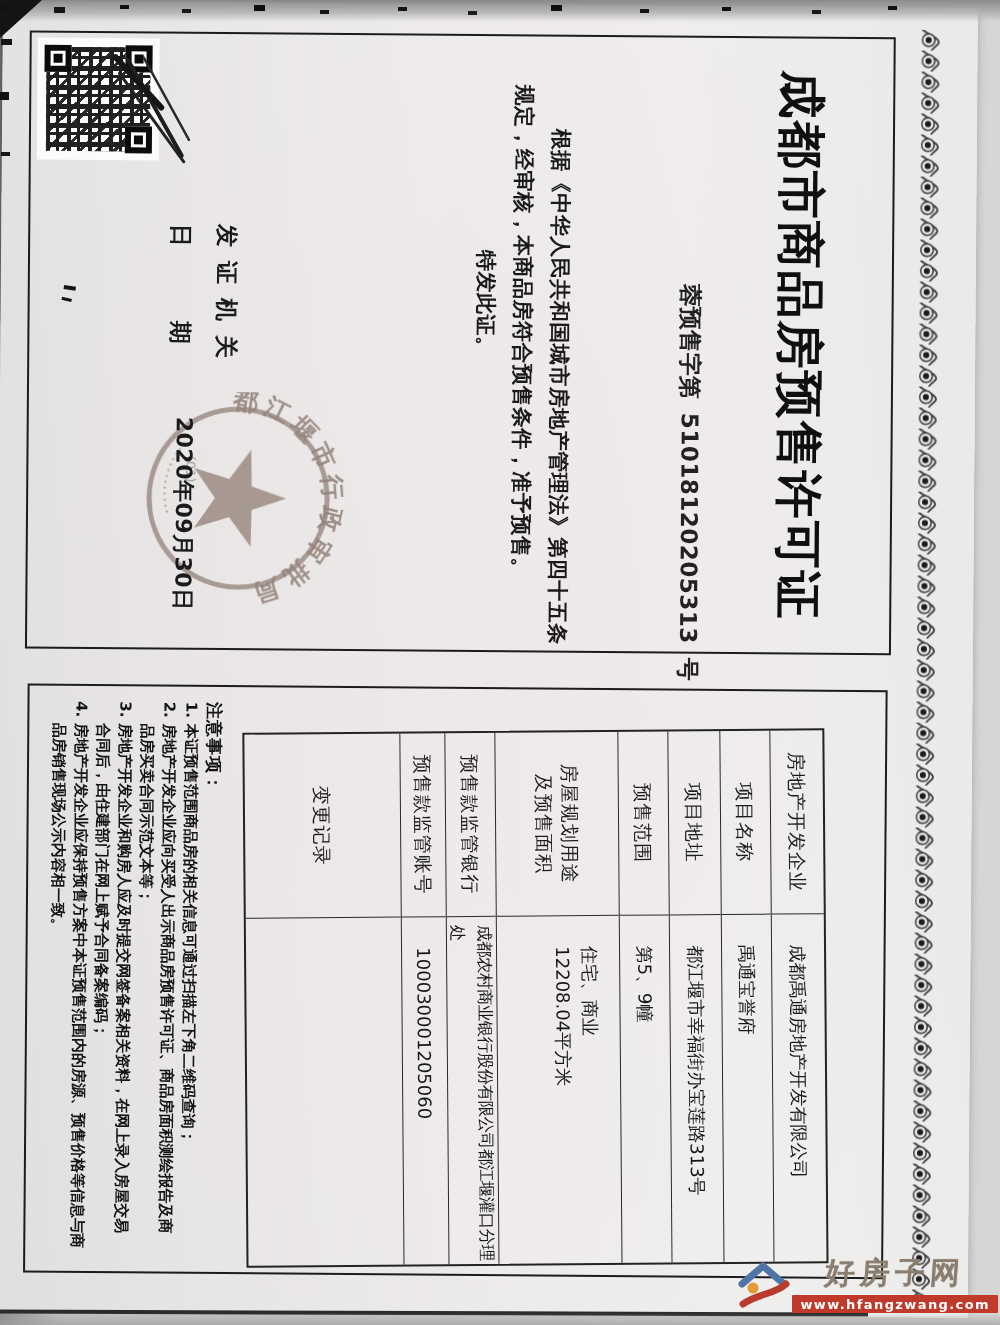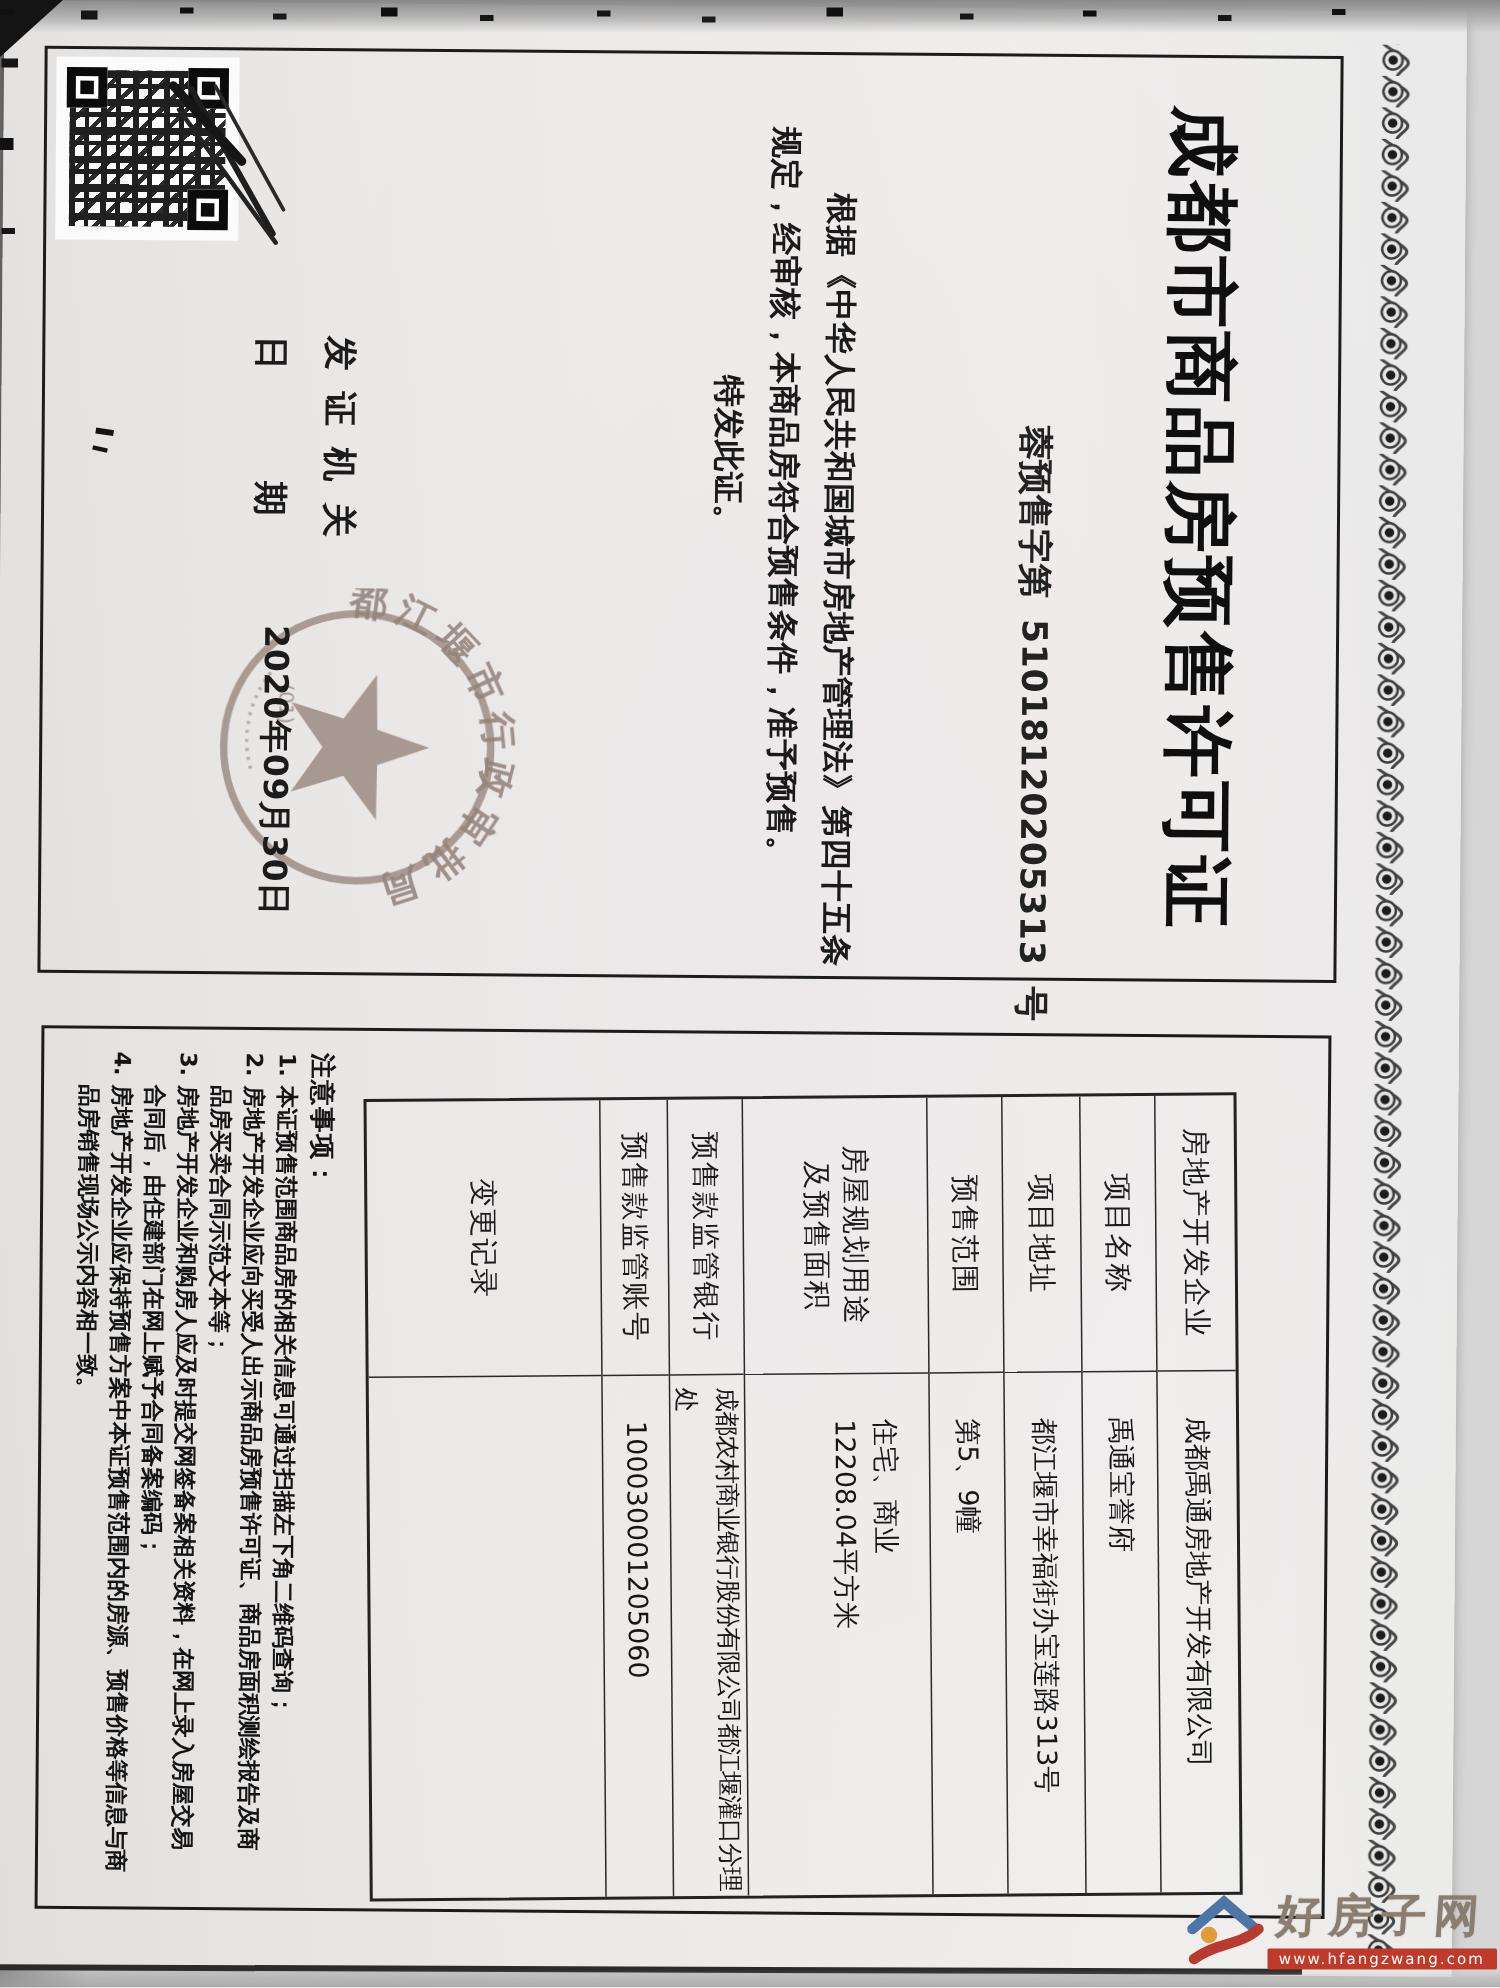--- a/index.html
+++ b/index.html
@@ -70,21 +70,21 @@
     888px 0 0 0 #121212,2px 34px 0 1px #151515,-2px 88px 0 2px #101010,1px 146px 0 0 #161616;}
   .bottom-line{position:absolute;left:-4px;top:1311px;width:872px;height:4px;background:#2b2b2b;
     transform:rotate(.2deg);}
   .shade-bottom{position:absolute;left:0;bottom:0;width:1000px;height:12px;
     background:linear-gradient(rgba(0,0,0,0),#9f9f9f);opacity:.7;}
   
   .wm{position:absolute;right:2px;bottom:12px;display:flex;align-items:center;gap:2px;z-index:9;}
   .wm-right{display:flex;flex-direction:column;align-items:center;}
   .wm-name{font-size:30px;font-weight:700;color:#8a7e70;letter-spacing:5px;
     transform:skewX(-4deg);text-shadow:0 0 1px rgba(125,112,95,.55);white-space:nowrap;}
-  .wm-banner{margin-top:1px;background:#bf3a2b;color:#fff;font-size:10px;font-weight:400;
+  .wm-banner{margin-top:1px;background:#bf3a2b;color:#fff;font-size:13px;font-weight:700;
     letter-spacing:1.4px;padding:1.5px 8px;border-radius:1px;white-space:nowrap;}
 </style>
 </head>
 <body>
 
 <div class="screen">
 
   <div class="doc">
 
     <svg class="chain" viewBox="0 0 1278 30" preserveAspectRatio="none">

